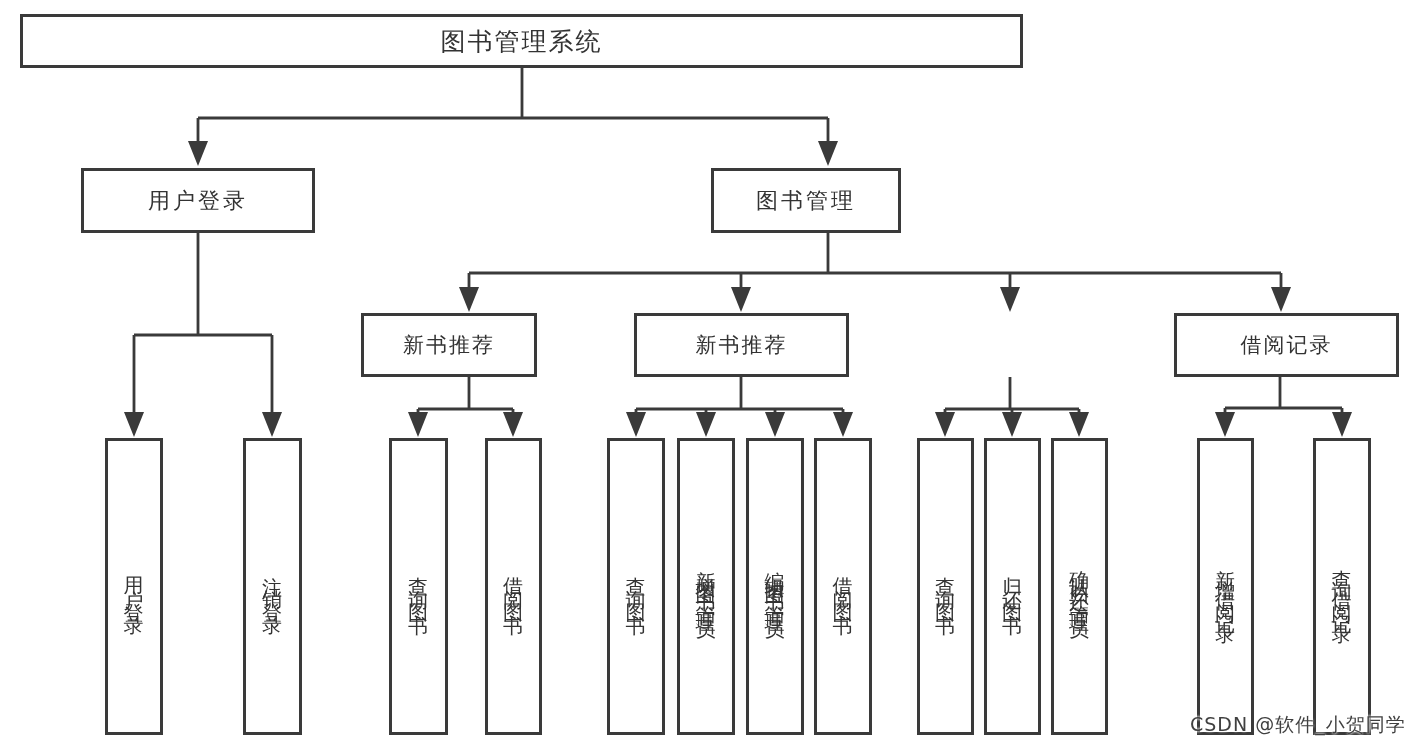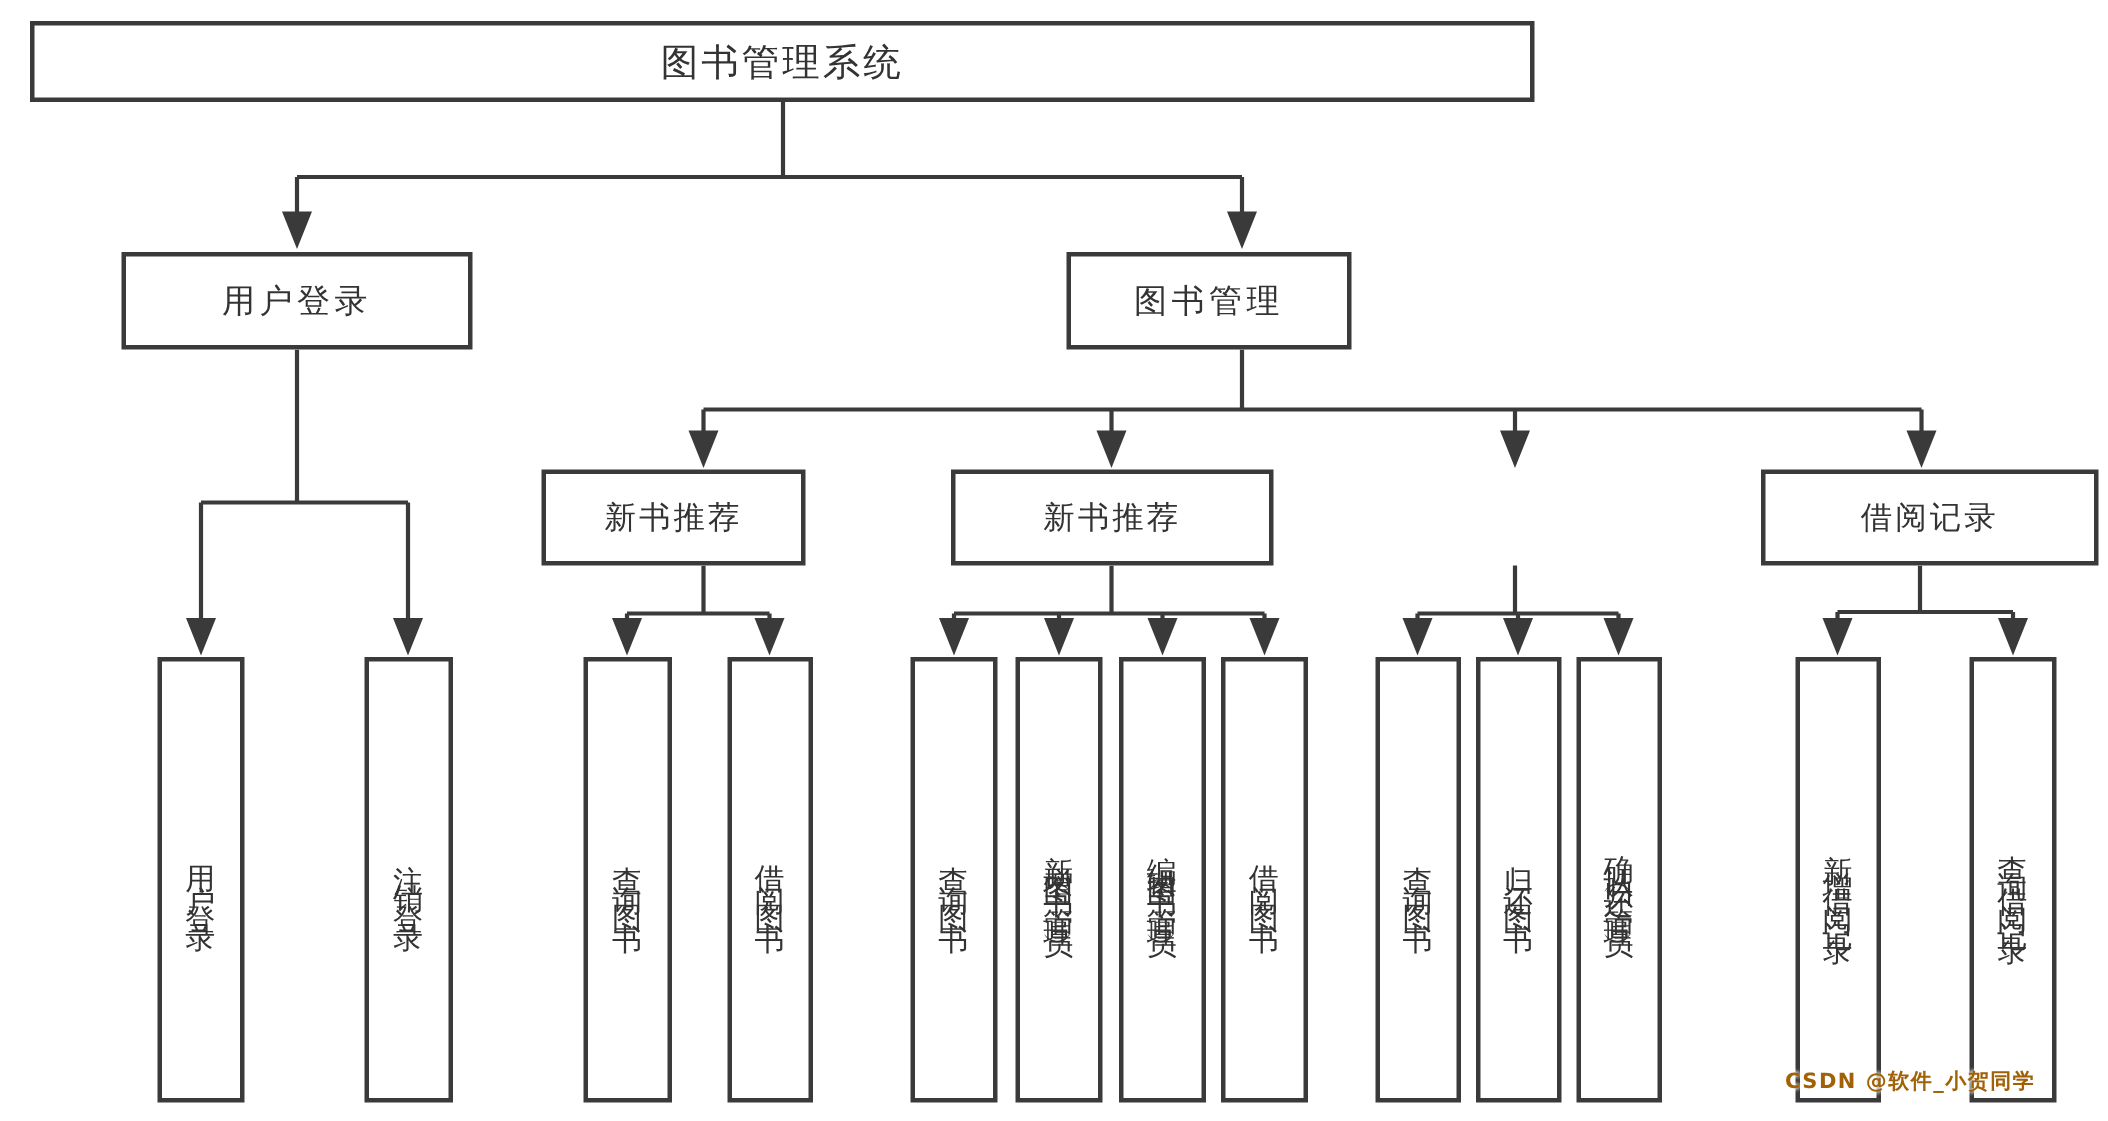--- a/index.html
+++ b/index.html
@@ -42,27 +42,26 @@
     color: #333333;
     white-space: nowrap;
   }
   .ls4 .vtext { letter-spacing: 13px; }
   .ls6 .vtext { letter-spacing: 11px; }
   .ls9 .vtext { letter-spacing: 7px; }
   .watermark {
     position: absolute;
     left: 1190px;
     top: 712px;
-    font-size: 14px;
+    font-size: 19px;
     letter-spacing: 1px;
-    color: #a16207;
+    color: #404040;
     white-space: nowrap;
     z-index: 5;
     text-shadow: 0 0 3px #ffffff, 0 0 3px #ffffff;
-    font-weight: bold;
   }
 </style>
 </head>
 <body>
 
 <div class="stage">
 
   <svg class="wires" viewBox="0 0 1405 747" xmlns="http://www.w3.org/2000/svg">
     <g>
       <path d="M522 68 V118 M198 118 H828 M198 118 V144 M828 118 V144"></path>

